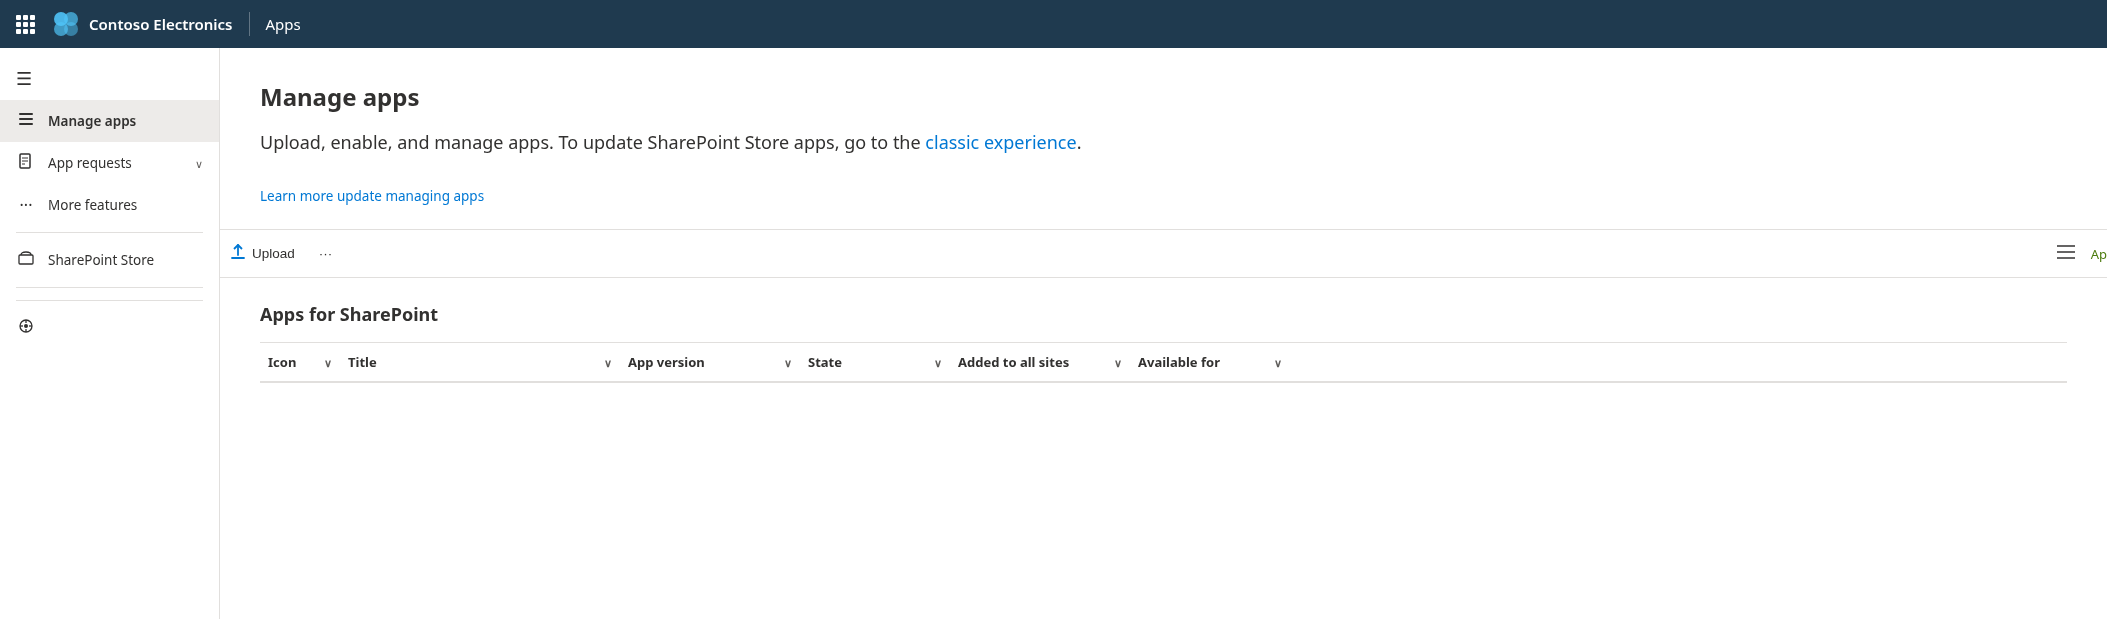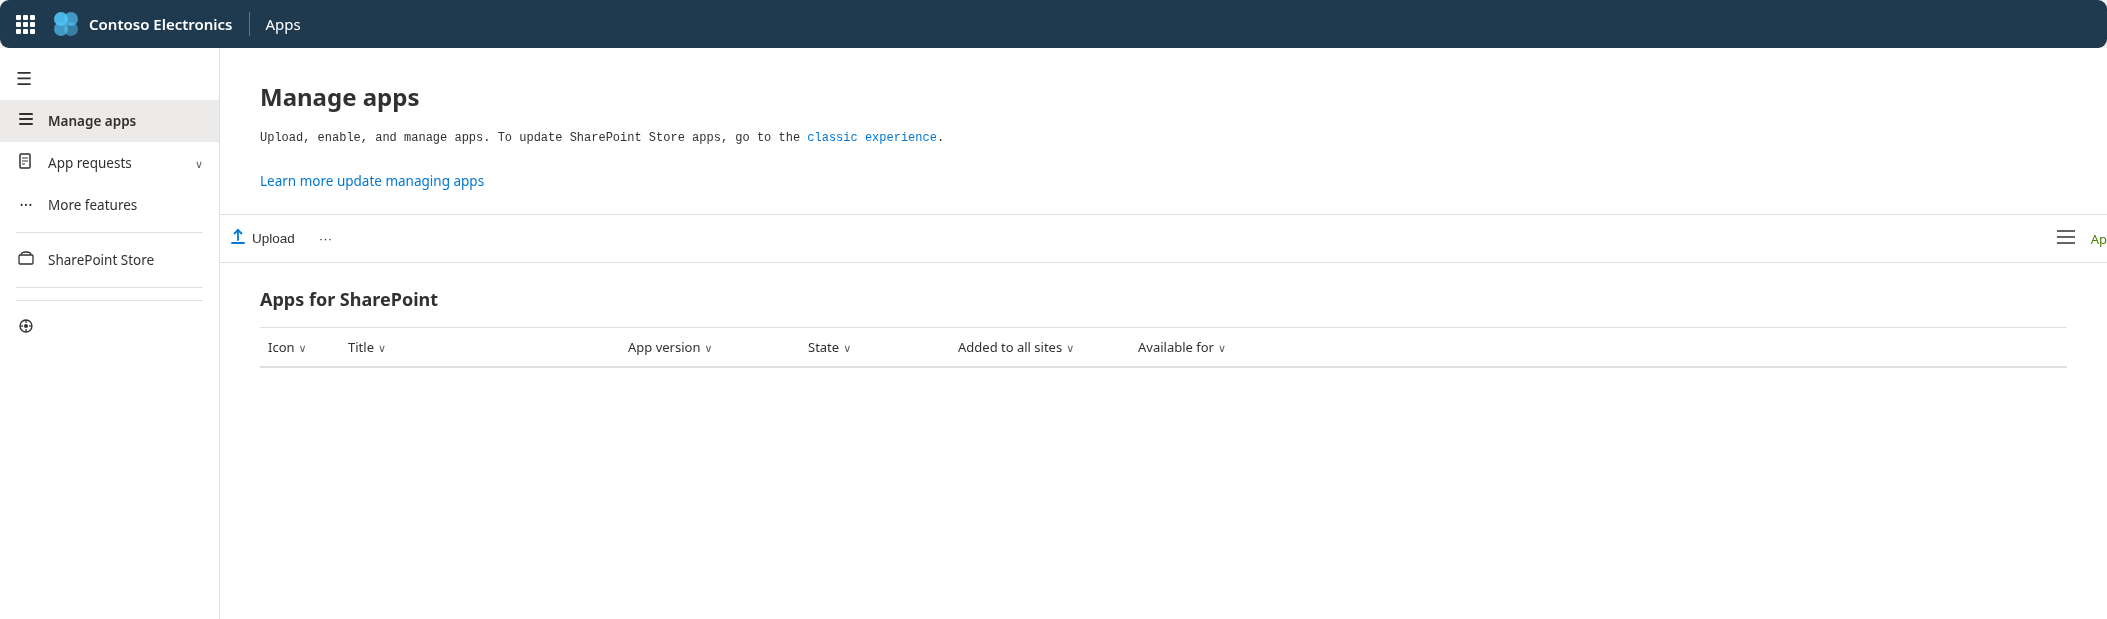--- a/index.html
+++ b/index.html
@@ -7,21 +7,20 @@
 
     
     .top-bar {
       background: #1f3a4f;
       height: 48px;
       display: flex;
       align-items: center;
       padding: 0 12px;
       gap: 12px;
       flex-shrink: 0;
-      border-radius: 9px;
     }
     .top-bar-waffle {
       color: #fff;
       font-size: 18px;
       cursor: pointer;
       padding: 4px;
       display: flex;
       align-items: center;
     }
     .top-bar-logo {
@@ -121,25 +120,24 @@
     }
 
     .page-title {
       font-size: 24px;
       font-weight: 700;
       color: #323130;
       margin-bottom: 16px;
     }
 
     .description-text {
-      font-size: 12px;
-      color: #323130;
-      margin-bottom: 22px;
+      font-size: 18px;
+      color: #323130;
+      margin-bottom: 28px;
       line-height: 1.5;
-      font-family: Liberation Mono, monospace;
     }
     .description-text a {
       color: #0078d4;
       text-decoration: none;
     }
 
     .learn-more-link {
       color: #0078d4;
       font-size: 13.5px;
       text-decoration: none;
@@ -209,25 +207,26 @@
       border-top: 1px solid #e1dfdd;
       border-bottom: 2px solid #e1dfdd;
       padding: 10px 0;
       background: #fff;
     }
     .th-cell {
       display: flex;
       align-items: center;
       gap: 4px;
       font-size: 13px;
-      font-weight: 400;
+      font-weight: 700;
       color: #323130;
       cursor: pointer;
       padding: 0 8px;
       user-select: none;
+      justify-content: space-between;
     }
     .th-sort-icon {
       font-size: 11px;
       color: #605e5c;
     }
     .th-icon { width: 80px; }
     .th-title { width: 280px; }
     .th-version { width: 180px; }
     .th-state { width: 150px; }
     .th-added { width: 180px; }

